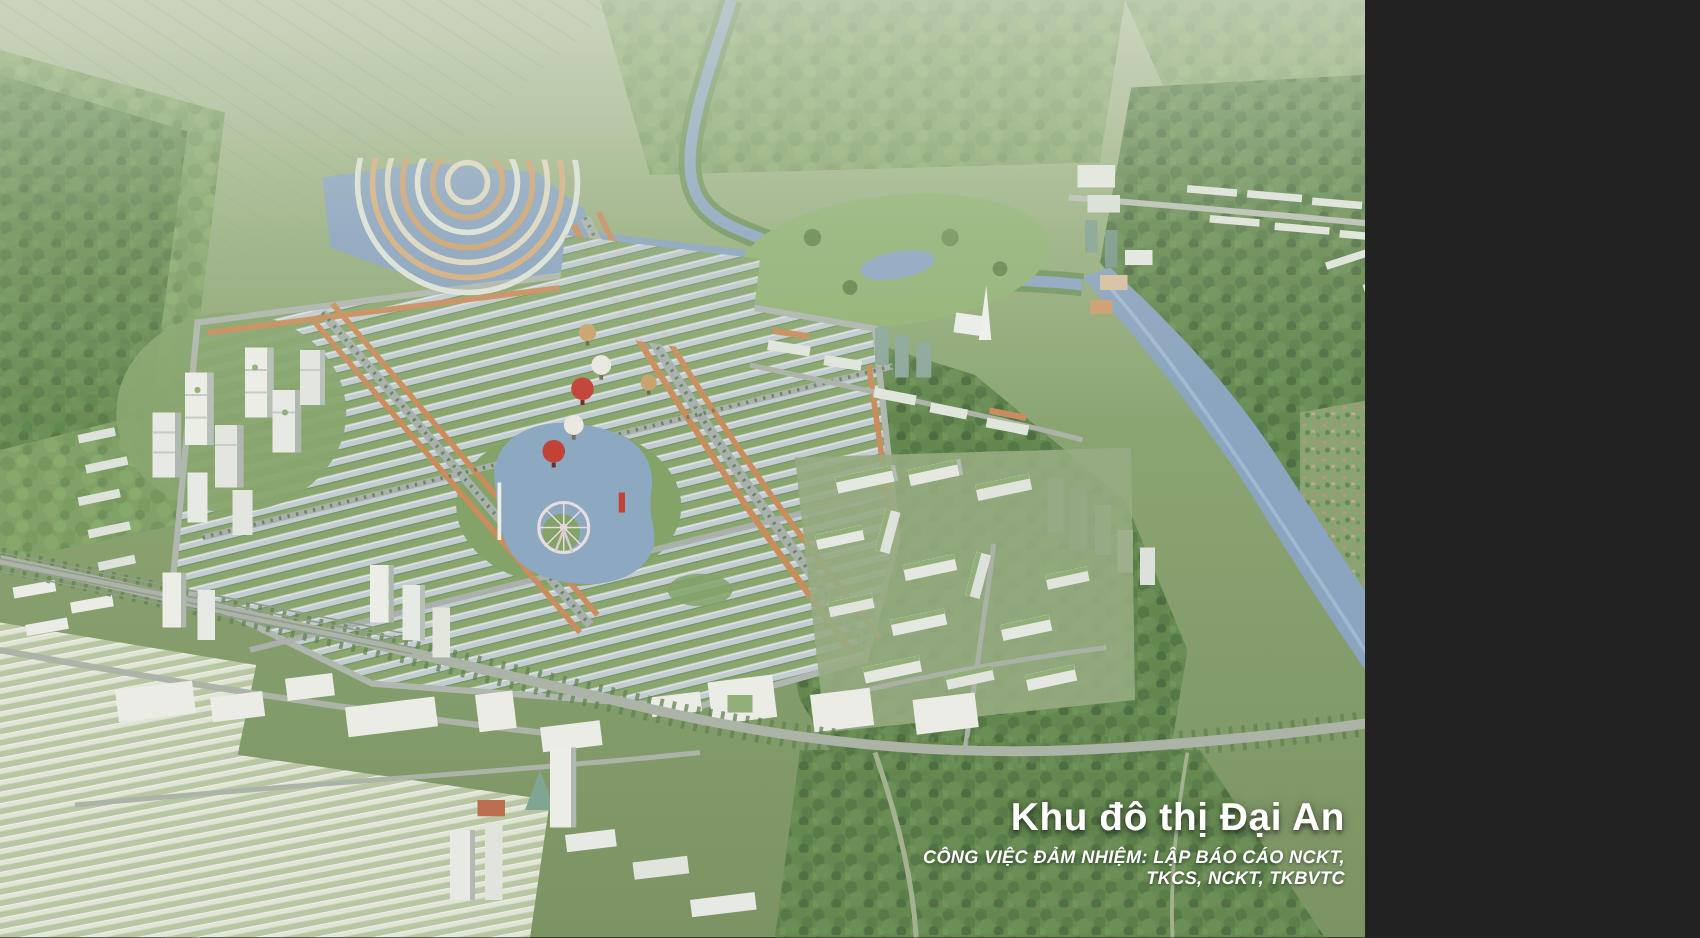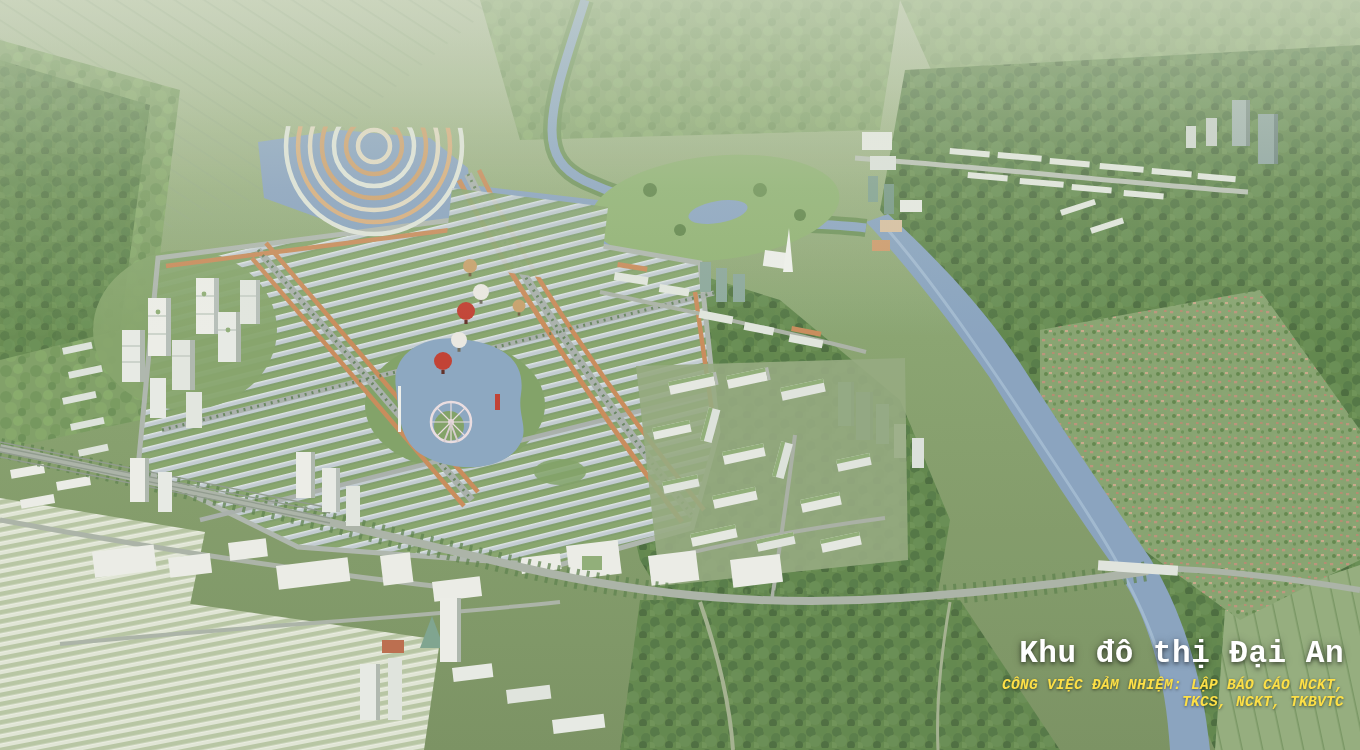--- a/index.html
+++ b/index.html
@@ -1,30 +1,30 @@
 <!DOCTYPE html>
 <html><head>
 <meta charset="utf-8">
 <style>
   html,body{margin:0;padding:0;background:#222;}
   .stage{
-    position:relative;width:1360px;height:750px;overflow:hidden;
-    font-family:Liberation Mono, monospace;
+    position:relative;width:1092px;height:750px;overflow:hidden;
+    font-family:Liberation Sans, sans-serif;
   }
   .stage svg{position:absolute;left:0;top:0;display:block;}
   .overlay{
     position:absolute;right:16px;top:636px;text-align:right;color:#fff;z-index:5;
   }
   .overlay .title{
     font-size:31px;font-weight:700;letter-spacing:.5px;
     text-shadow:0 2px 4px rgba(0,0,0,.55), 0 0 10px rgba(0,0,0,.25);
   }
   .overlay .subtitle{
     margin-top:6px;font-size:14.5px;font-weight:700;font-style:italic;
-    line-height:1.18;color:#fde047;letter-spacing:.3px;
+    line-height:1.18;color:#ffffff;letter-spacing:.3px;
     text-shadow:0 1px 3px rgba(0,0,0,.55);
   }
 </style>
 </head>
 <body>
 
 <div class="stage">
 <svg width="1360" height="750" viewBox="0 0 1360 750">
   <defs>
     <linearGradient id="bg" x1="0" y1="0" x2="0" y2="1">

